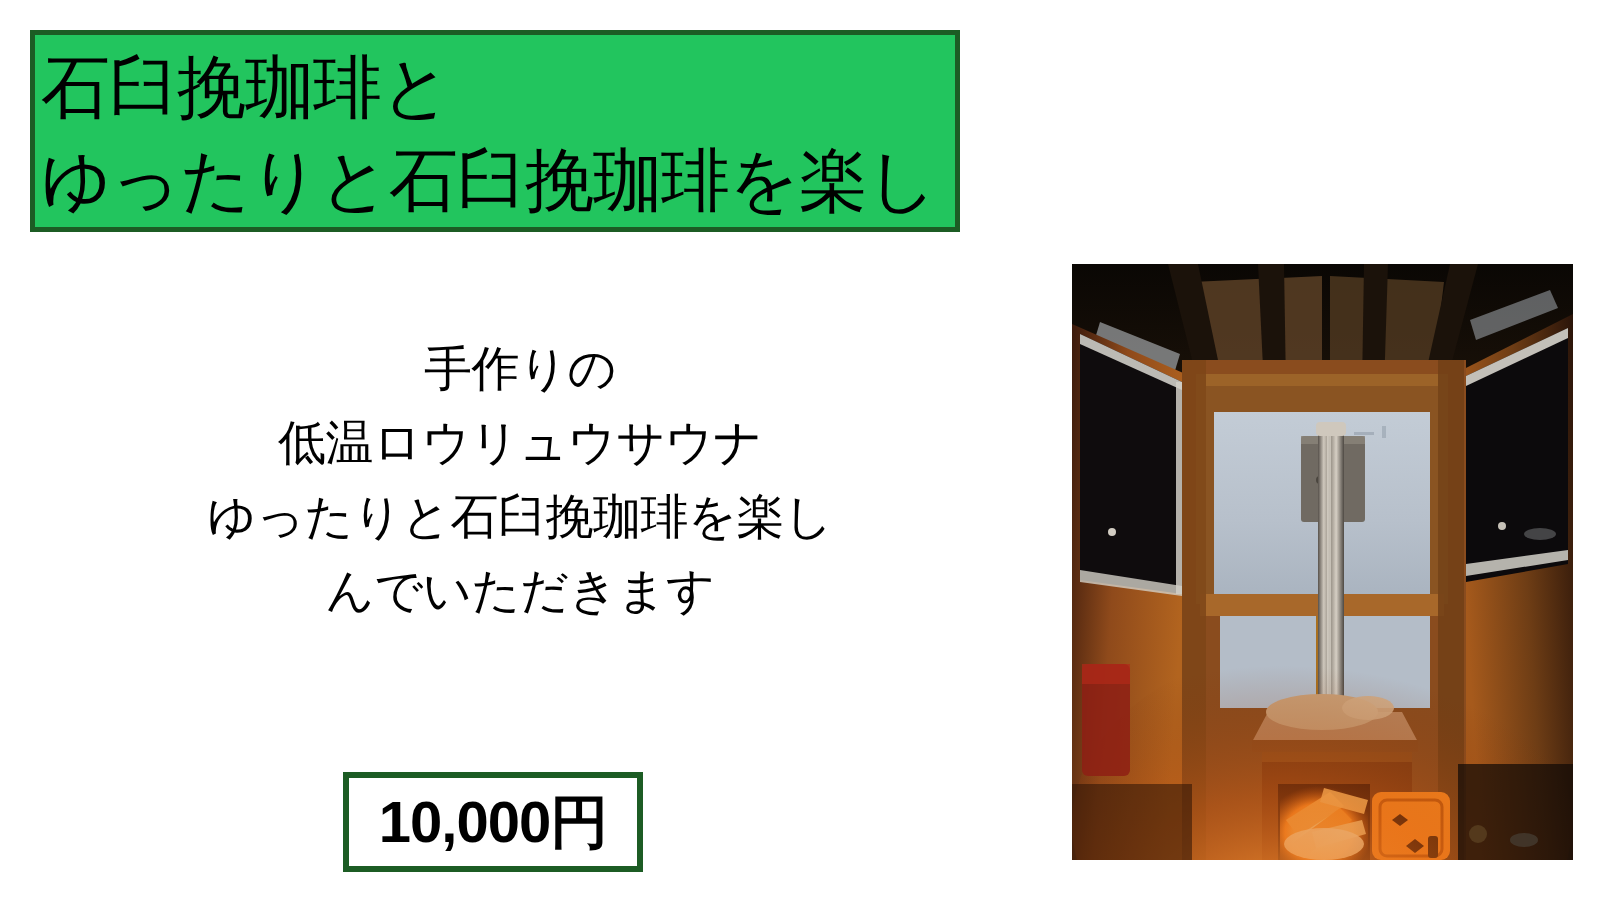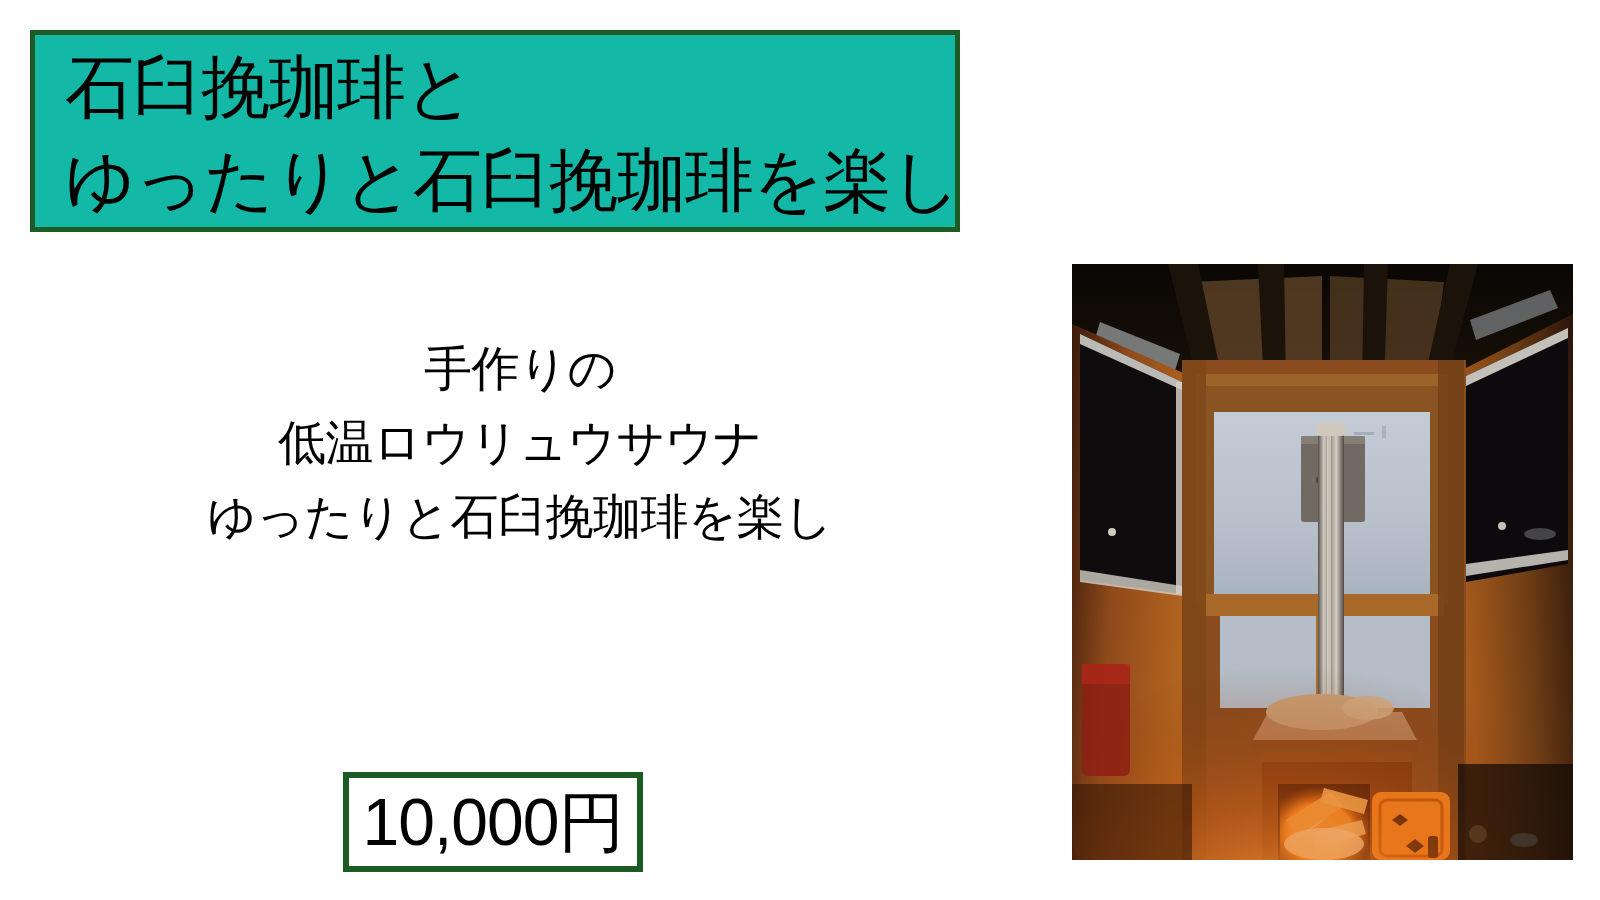--- a/index.html
+++ b/index.html
@@ -19,22 +19,22 @@
 
   
   #title-box {
     position: absolute;
     left: 30px;
     top: 30px;
     width: 930px;
     height: 202px;
     box-sizing: border-box;
     border: 5px solid #1c5c24;
-    background: #14b8a6;
-    padding: 6px 0 0 30px;
+    background: #22c55e;
+    padding: 6px 0 0 6px;
   }
   .title-line {
     font-size: 69px;
     line-height: 93px;
     font-weight: 400;
     letter-spacing: -1px;
     white-space: nowrap;
     color: #000000;
   }
 
@@ -63,22 +63,22 @@
     width: 300px;
     height: 100px;
     box-sizing: border-box;
     border: 6px solid #1c5c24;
     background: #ffffff;
     display: flex;
     align-items: center;
     justify-content: center;
   }
   #price-text {
-    font-size: 66px;
-    font-weight: 400;
+    font-size: 58px;
+    font-weight: 700;
     line-height: 1;
     letter-spacing: -1px;
     white-space: nowrap;
     color: #000000;
   }
 
   
   #photo {
     position: absolute;
     left: 1072px;
@@ -95,20 +95,21 @@
 
 <div id="title-box">
   <div class="title-line">石臼挽珈琲と</div>
   <div class="title-line">ゆったりと石臼挽珈琲を楽し</div>
 </div>
 
 <div id="body-copy">
   <div class="body-line">手作りの</div>
   <div class="body-line">低温ロウリュウサウナ</div>
   <div class="body-line">ゆったりと石臼挽珈琲を楽し</div>
+  <div class="body-line">んでいただきます</div>
 </div>
 
 <div id="price-box">
   <span id="price-text">10,000円</span>
 </div>
 
 <div id="photo">
   <svg viewBox="0 0 501 596" preserveAspectRatio="none">
     <defs>
       <linearGradient id="gWallL" x1="0" y1="0" x2="1" y2="0.3">

